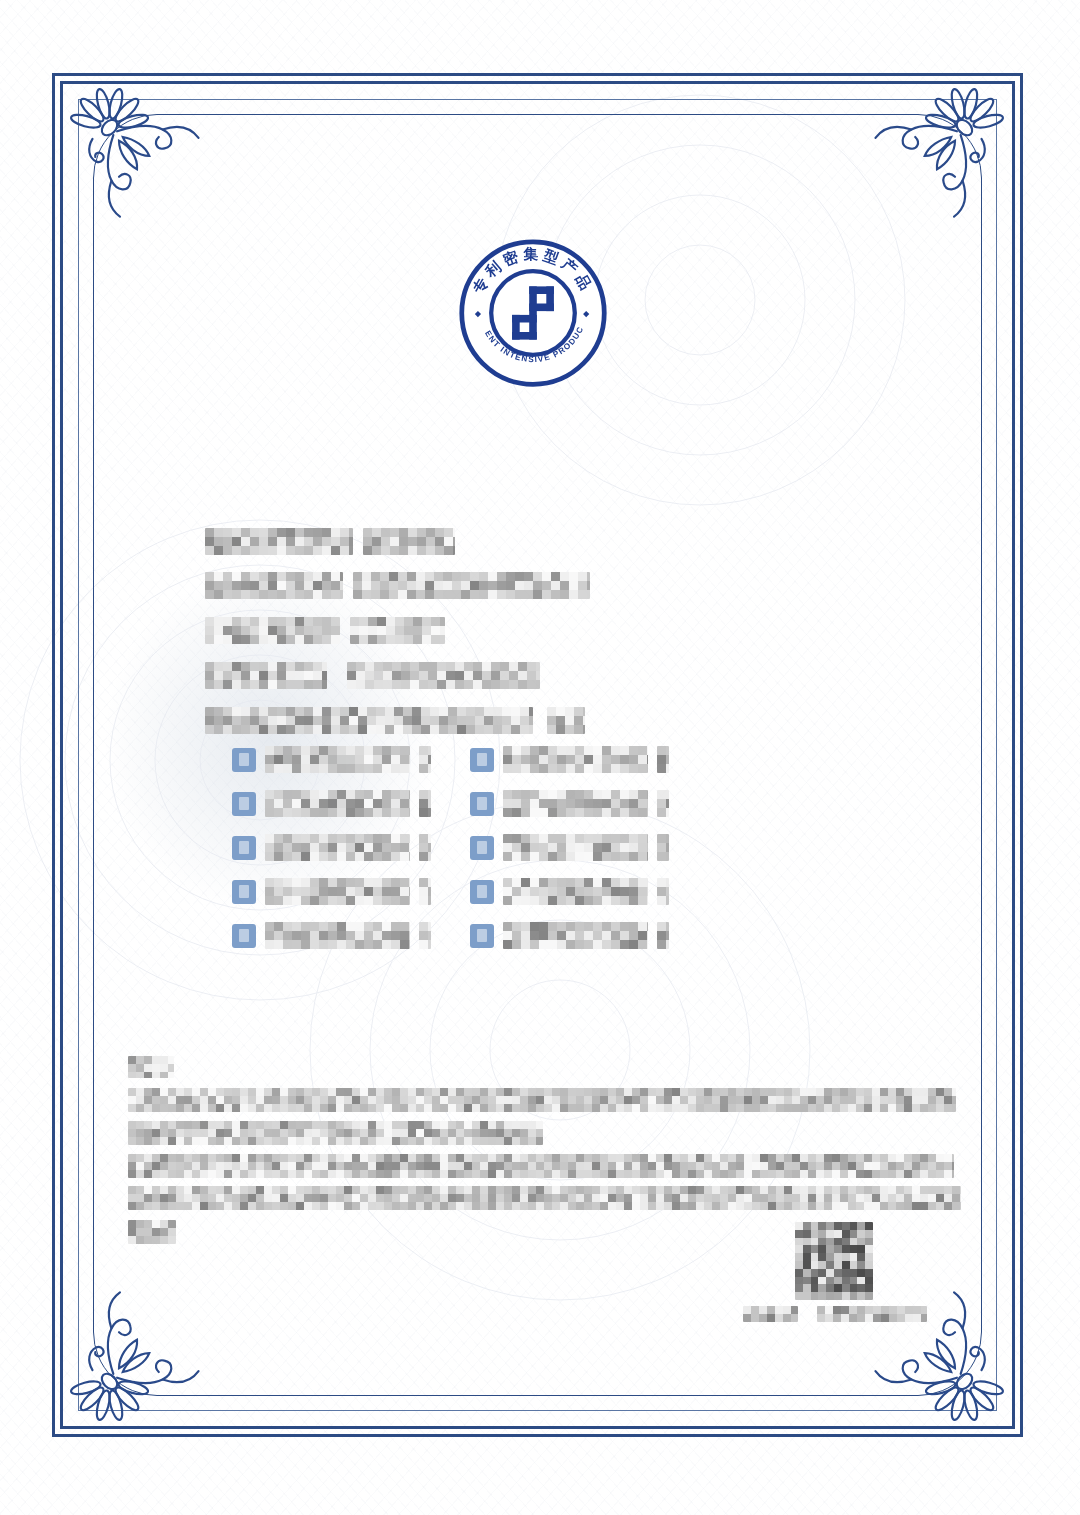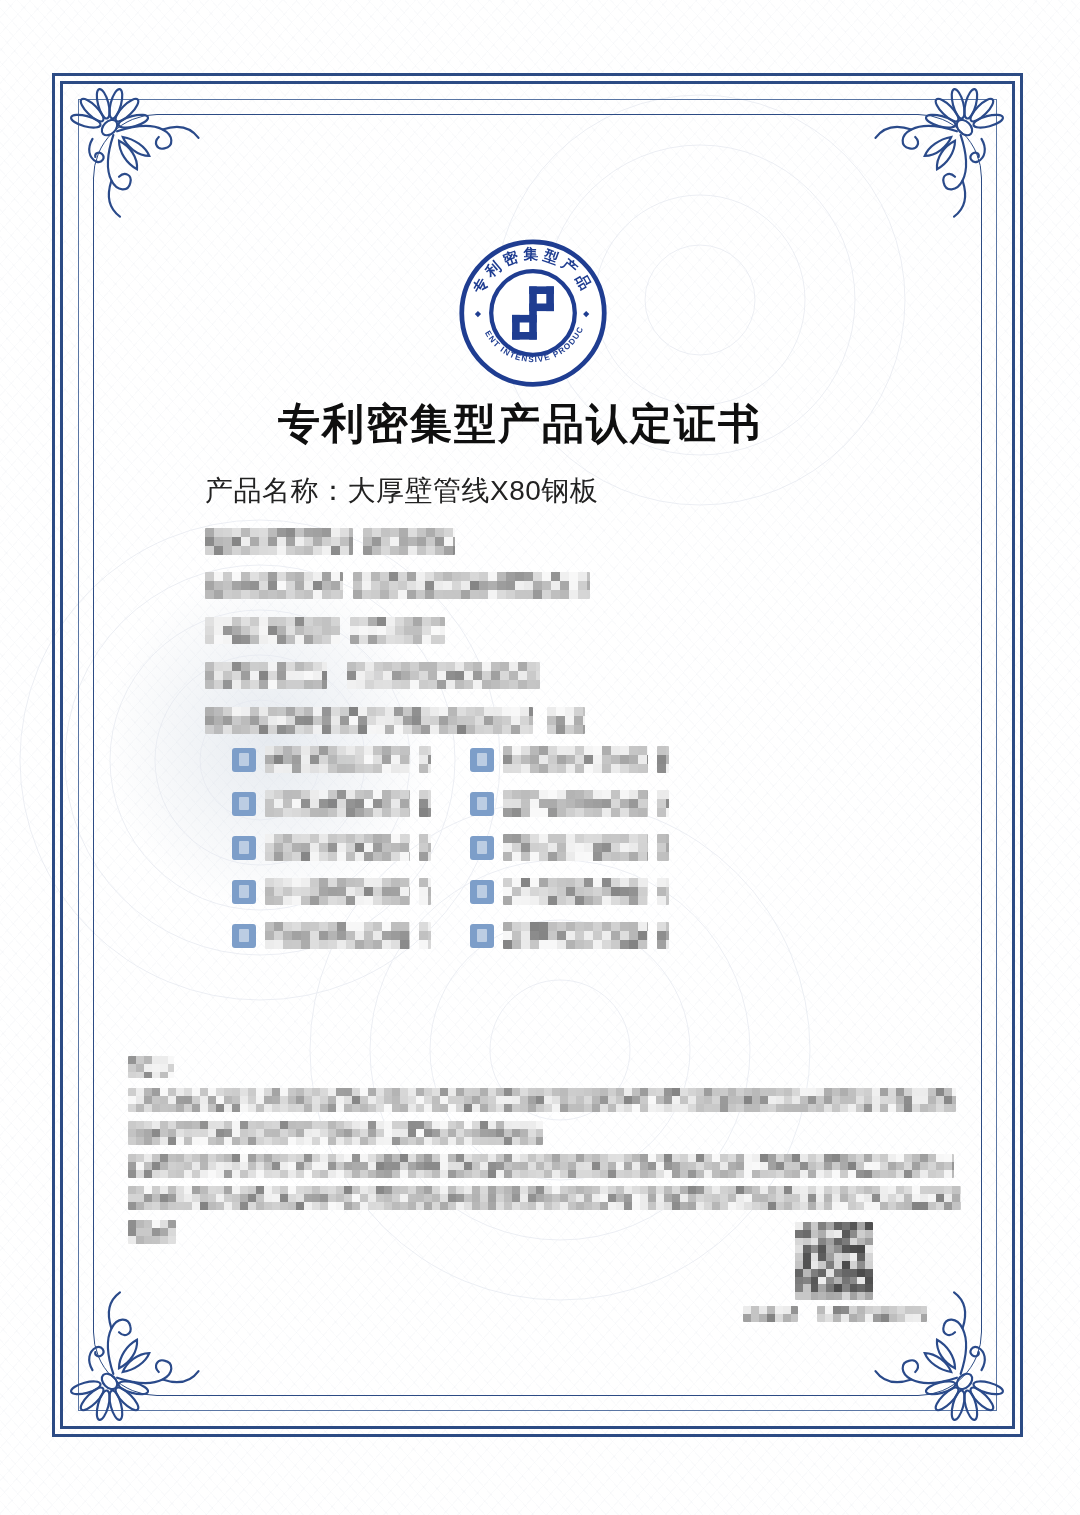--- a/index.html
+++ b/index.html
@@ -132,25 +132,21 @@
       <rect x="76" y="52" width="8" height="56"></rect>
       <rect x="76" y="52" width="26" height="8"></rect>
       <rect x="94" y="52" width="8" height="26"></rect>
       <rect x="76" y="70" width="26" height="8"></rect>
       <rect x="58" y="82" width="26" height="8"></rect>
       <rect x="58" y="82" width="8" height="26"></rect>
       <rect x="58" y="100" width="26" height="8"></rect>
     </g>
   </svg>
 
-  <h1 class="title">专利密集型产品认定证书</h1>
 
-  <div class="product">
-    <span>产品名称：</span><span>大厚壁管线X80钢板</span>
-  </div>
 
   <div class="layer" id="info-lines">
       <div class="mosaic" style="width: 148px; height: 27px; display: grid; grid-template-columns: repeat(17, 9px); grid-auto-rows: 9px; position: absolute; left: 205px; top: 528px;">
         <div style="background: rgb(167, 167, 167);"></div>
         <div style="background: rgb(208, 208, 208);"></div>
         <div style="background: rgb(211, 211, 211);"></div>
         <div style="background: rgb(223, 223, 223);"></div>
         <div style="background: rgb(183, 183, 183);"></div>
         <div style="background: rgb(215, 215, 215);"></div>
         <div style="background: rgb(219, 219, 219);"></div>

